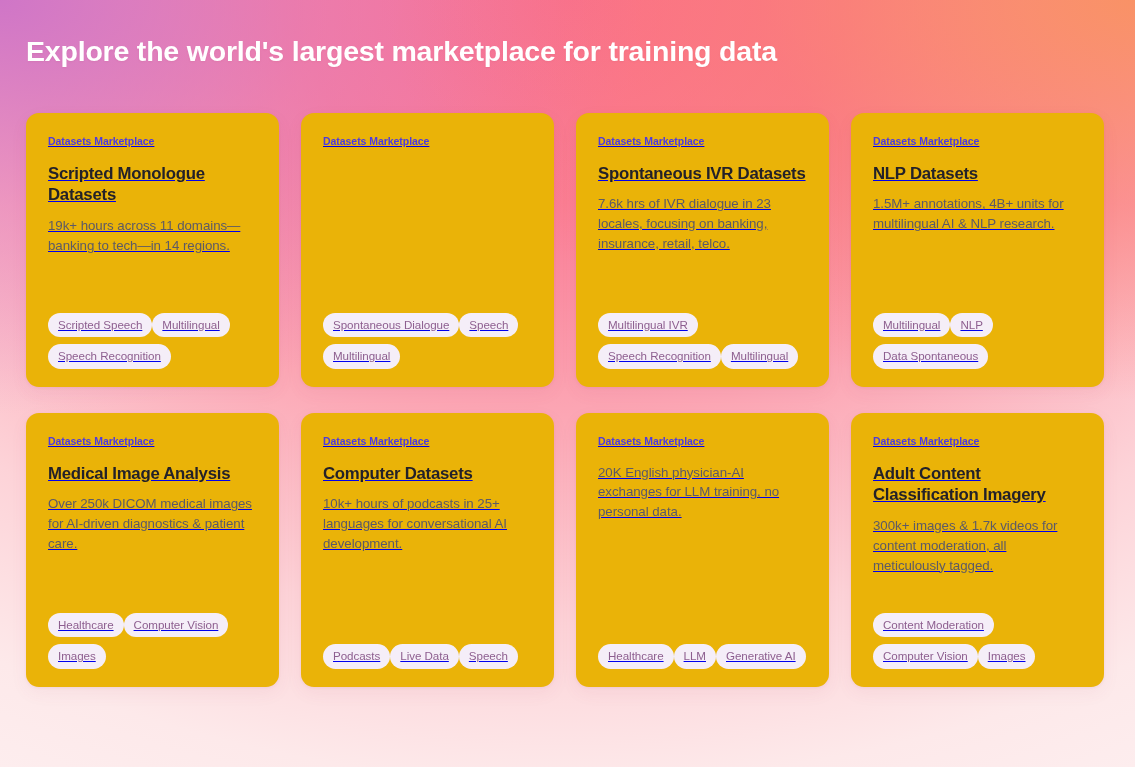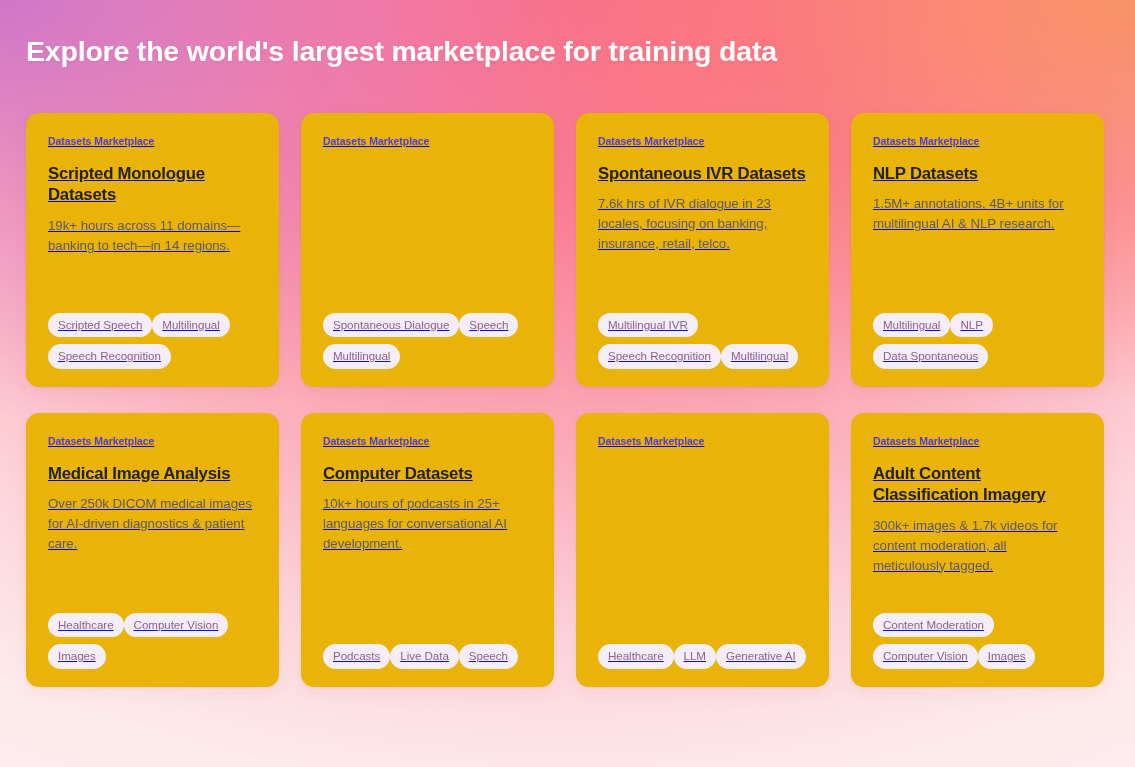--- a/index.html
+++ b/index.html
@@ -180,20 +180,21 @@
     <div class="spacer"></div>
     <div class="tags">
           <span class="tag">Podcasts</span>
           <span class="tag">Live Data</span>
           <span class="tag">Speech</span>
         </div>
   </a>
 
   <a class="card" href="#">
     <div class="eyebrow">Datasets Marketplace</div>
+    <div class="card-desc">20K English physician-AI exchanges for LLM training, no personal data.</div>
     <div class="spacer"></div>
     <div class="tags">
           <span class="tag">Healthcare</span>
           <span class="tag">LLM</span>
           <span class="tag">Generative AI</span>
         </div>
   </a>
 
   <a class="card" href="#">
     <div class="eyebrow">Datasets Marketplace</div>

